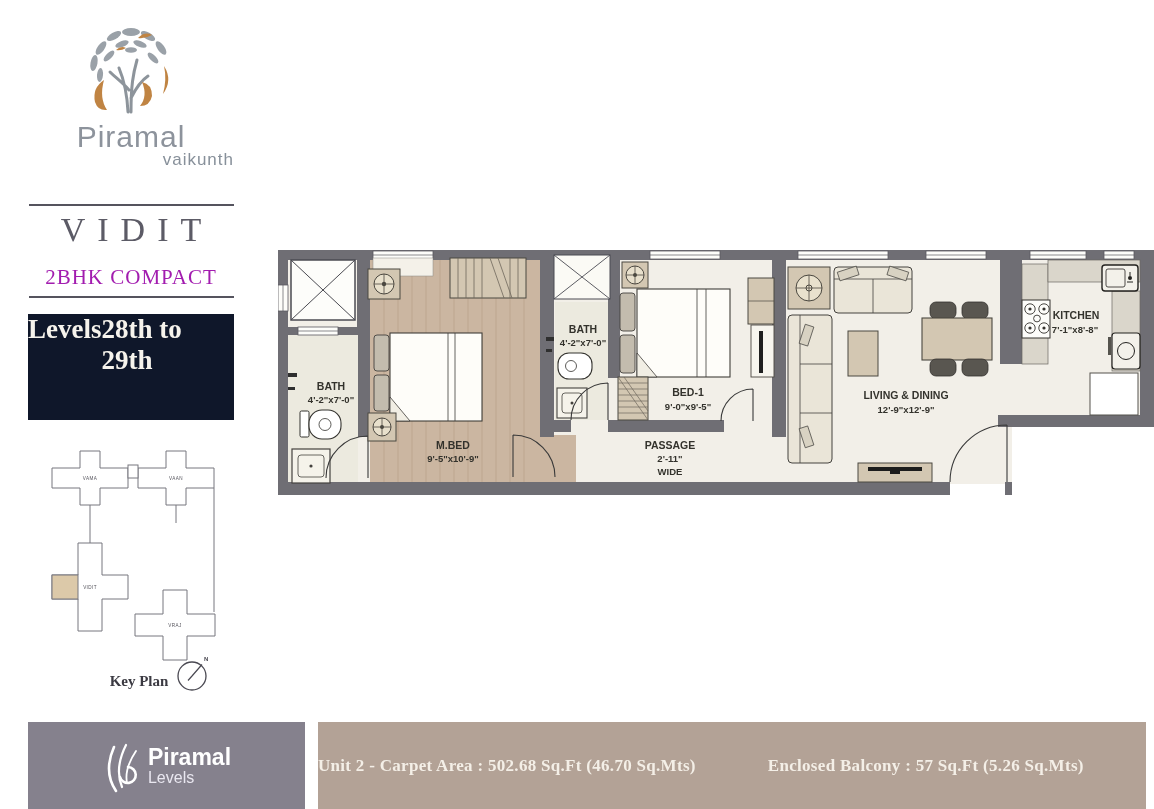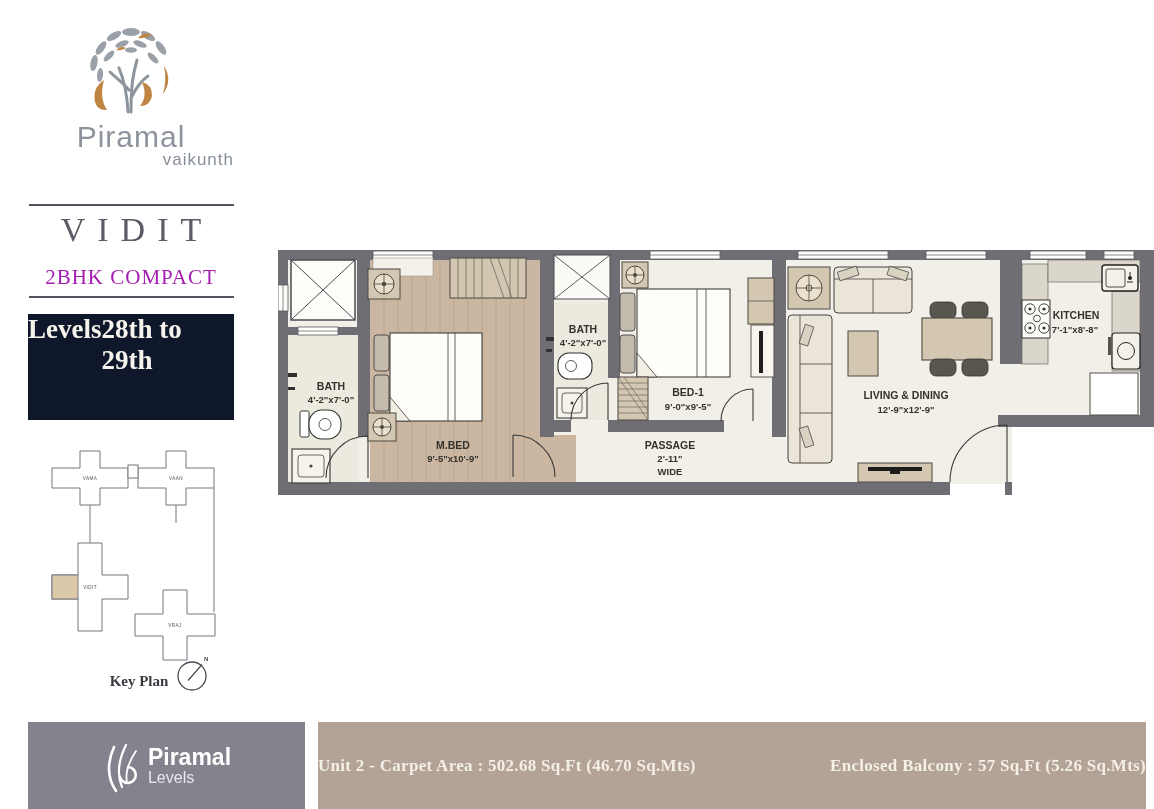--- a/index.html
+++ b/index.html
@@ -29,21 +29,21 @@
   
   .rlabel{font:700 10.5px "Liberation Sans",sans-serif;fill:#33322c;text-anchor:middle;}
   .rdim{font:700 9.5px "Liberation Sans",sans-serif;fill:#33322c;text-anchor:middle;}
 
   
   .f-left{left:28px;top:722px;width:277px;height:87px;background:#85818d;
           display:flex;align-items:center;justify-content:center;gap:10px;}
   .f-logo-name{font:700 23px "Liberation Sans",sans-serif;color:#ffffff;line-height:24px;}
   .f-logo-sub{font:300 16px "Liberation Sans",sans-serif;color:#e9e7f0;line-height:18px;}
   .f-right{left:318px;top:722px;width:828px;height:87px;background:#b3a296;
-           display:flex;align-items:center;justify-content:space-between;gap:72px;
+           display:flex;align-items:center;justify-content:flex-start;gap:72px;
            font:600 17px "Liberation Serif",serif;color:#f4efe7;letter-spacing:.3px;}
 </style>
 </head>
 <body>
 
 <div class="page">
 
   <svg class="abs" style="left:76px;top:20px;" width="110" height="100" viewBox="0 0 110 100">
     <g>
       <path d="M52,92 C51,72 48,60 43,48 M55,92 C55,66 57,54 61,40 M55,78 C60,68 66,60 72,56 M53,70 C46,62 40,58 34,52" stroke="#8d949b" stroke-width="3" fill="none" stroke-linecap="round"></path>

